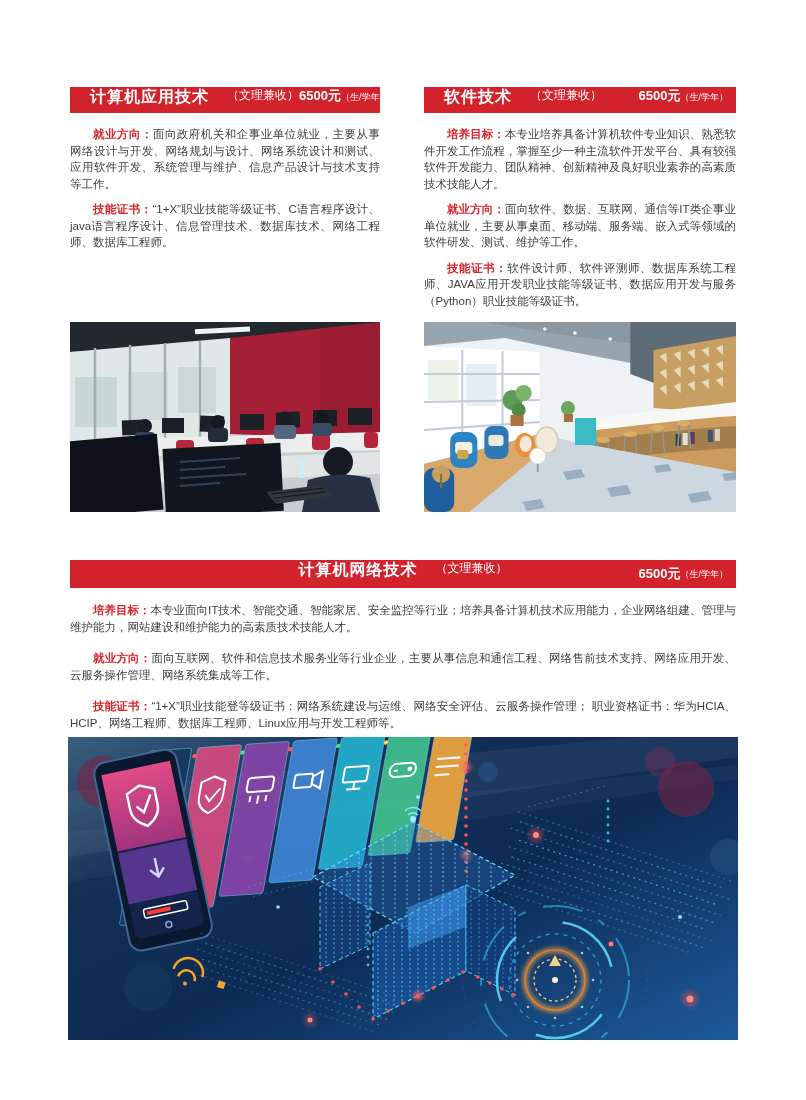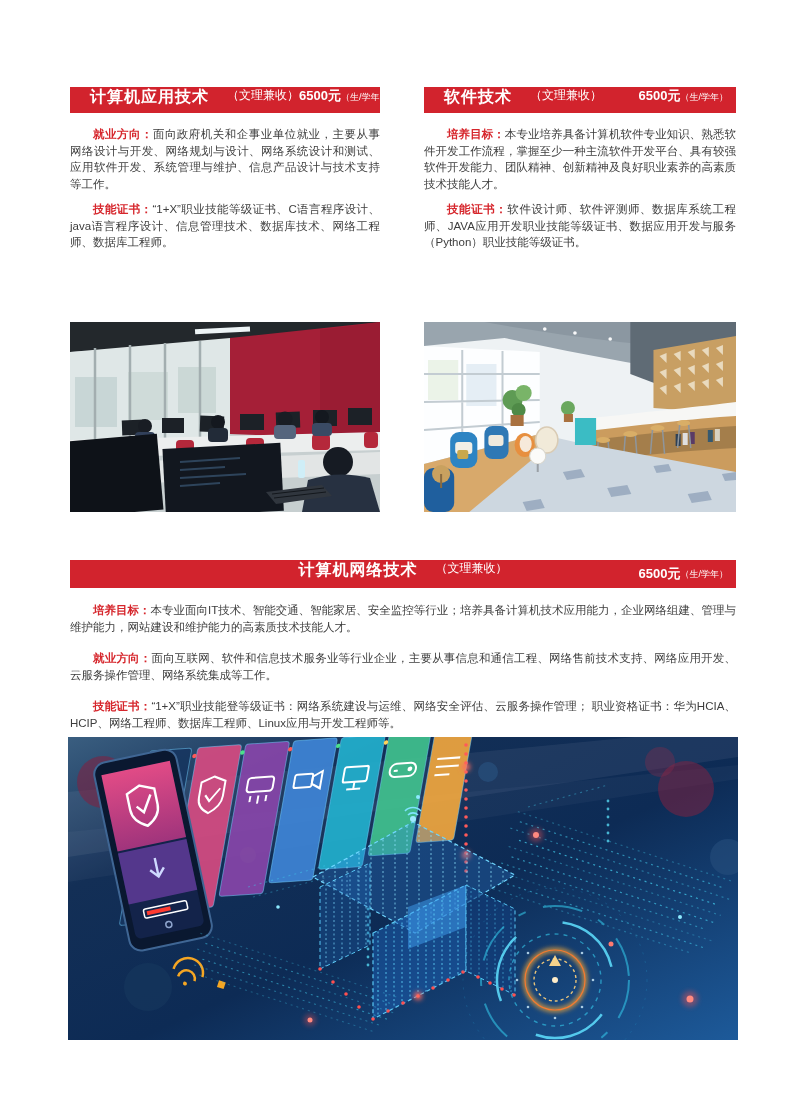--- a/index.html
+++ b/index.html
@@ -97,20 +97,21 @@
   </div>
 
   <div class="col" id="col-right">
     <div class="bar">
       <span class="bar-title">软件技术</span>
       <span class="bar-adm">（文理兼收）</span>
       <span class="bar-price"><span>6500元</span><span class="bar-unit">（生/学年）</span></span>
     </div>
     <div class="body-text">
       <p class="para"><span class="plabel">培养目标：</span><span>本专业培养具备计算机软件专业知识、熟悉软件开发工作流程，掌握至少一种主流软件开发平台、具有较强软件开发能力、团队精神、创新精神及良好职业素养的高素质技术技能人才。</span></p>
+      <p class="para"><span class="plabel">就业方向：</span><span>面向软件、数据、互联网、通信等IT类企事业单位就业，主要从事桌面、移动端、服务端、嵌入式等领域的软件研发、测试、维护等工作。</span></p>
       <p class="para"><span class="plabel">技能证书：</span><span>软件设计师、软件评测师、数据库系统工程师、JAVA应用开发职业技能等级证书、数据应用开发与服务（Python）职业技能等级证书。</span></p>
     </div>
     <div class="photo">
       <svg viewBox="0 0 310 190" preserveAspectRatio="none">
         <rect x="0" y="0" width="310" height="190" fill="#eef2f4"></rect>
         <path d="M0,0 L310,0 L310,58 Q200,42 80,16 L0,24 Z" fill="#99a5ae"></path>
         <path d="M60,0 L310,0 L310,30 Q180,22 60,0 Z" fill="#8b97a1"></path>
         <g fill="#ffffff" opacity="0.95">
           <circle cx="120" cy="7" r="1.8"></circle>
             <circle cx="150" cy="11" r="1.8"></circle>

